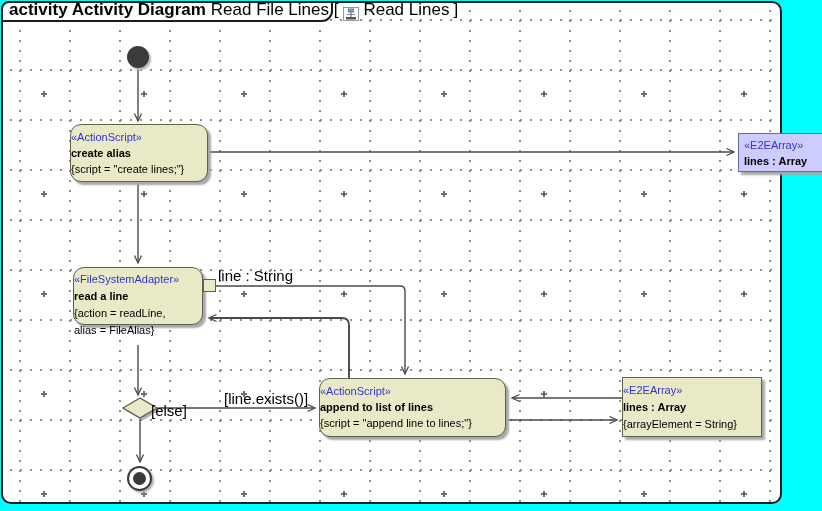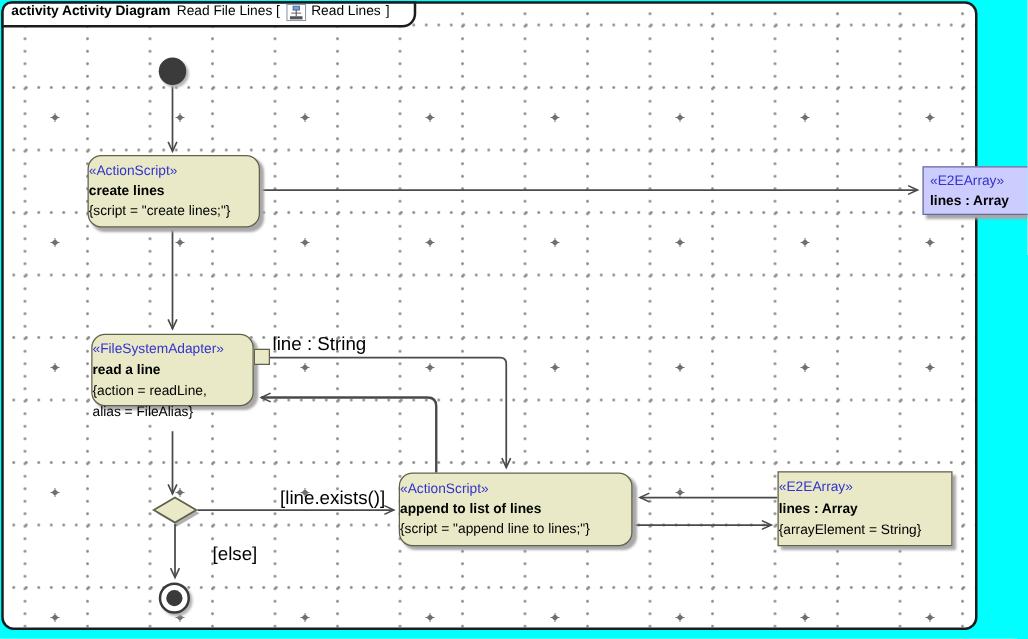--- a/index.html
+++ b/index.html
@@ -29,23 +29,23 @@
   }
 
   
   #frame-tab {
     position: absolute; left: 1px; top: 1px; width: 332px; height: 21px;
     box-sizing: border-box;
     background: #ffffff;
     border: 2px solid var(--frame_border, #1c1c1c);
     border-radius: 8px 0 11px 0;
     z-index: 6;
-    display: flex; align-items: flex-start;
+    display: flex; align-items: flex-end;
     padding-left: 6px; white-space: nowrap;
-    font-size: 11px; color: #000;
+    font-size: 17px; color: #000;
   }
   #frame-tab .bold { font-weight: bold; margin-right: 5px; }
   #frame-tab .seg { margin-right: 4px; }
   #frame-tab .diagicon { display: inline-block; width: 16px; height: 14px; margin: 0 4px 0 1px; }
 
   
   .node {
     position: absolute; box-sizing: border-box; z-index: 4;
     text-align: left; color: var(--node_text, #000);
     font-size: 11px; line-height: 16px;
@@ -138,41 +138,41 @@
     <g>
       <polygon points="125.5,410.5 142.5,400.5 159.5,410.5 142.5,420.5" fill="#9e9e9e" opacity="0.8"></polygon>
       <polygon points="123,408 140,398 157,408 140,418" fill="#e9e9c8" stroke="#60604c" stroke-width="1.4"></polygon>
     </g>
   </svg>
 
   <div id="initial-node" class="circle-node"></div>
 
   <div class="node action" style="left:70px; top:124px; width:138px; height:58px; padding-top:4px;">
     <div class="stereo">«ActionScript»</div>
-    <div class="nname">create lines</div>
+    <div class="nname">create alias</div>
     <div class="nprop">{script = "create lines;"}</div>
   </div>
 
   <div class="node objpurple" style="left:738px; top:133px; width:112px; height:39px; padding-top:3px; text-align:left; padding-left:5px; z-index:6;">
     <div class="stereo">«E2EArray»</div>
     <div class="nname">lines : Array</div>
   </div>
 
   <div class="node action" style="left:73px; top:267px; width:130px; height:58px; padding-top:3px; line-height:17px;">
     <div class="stereo">«FileSystemAdapter»</div>
     <div class="nname">read a line</div>
     <div class="nprop">{action = readLine,</div>
     <div class="nprop">alias = FileAlias}</div>
   </div>
 
   <div id="pin"></div>
   <div class="flow-label" style="left:218px; top:267px;">line : String</div>
 
   <div class="flow-label" style="left:224px; top:390px;">[line.exists()]</div>
-  <div class="flow-label" style="left:151px; top:435px;margin-left:19px;">[else]</div>
+  <div class="flow-label" style="left:151px; top:402px;">[else]</div>
 
   <div class="node action" style="left:319px; top:378px; width:187px; height:59px; padding-top:4px;">
     <div class="stereo">«ActionScript»</div>
     <div class="nname">append to list of lines</div>
     <div class="nprop">{script = "append line to lines;"}</div>
   </div>
 
   <div class="node objbeige" style="left:622px; top:377px; width:140px; height:60px; padding-top:4px; line-height:17px;">
     <div class="stereo">«E2EArray»</div>
     <div class="nname">lines : Array</div>

